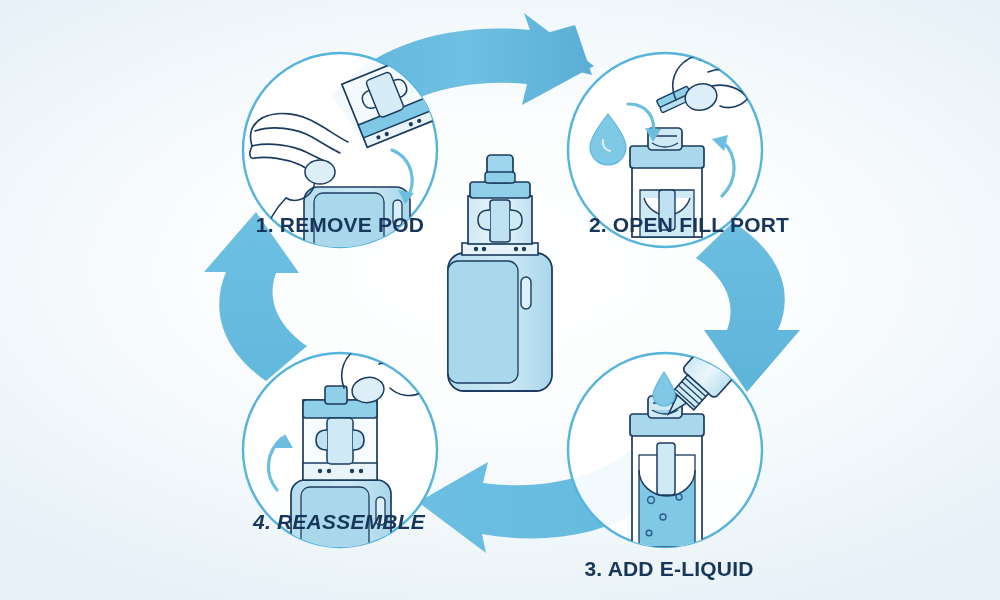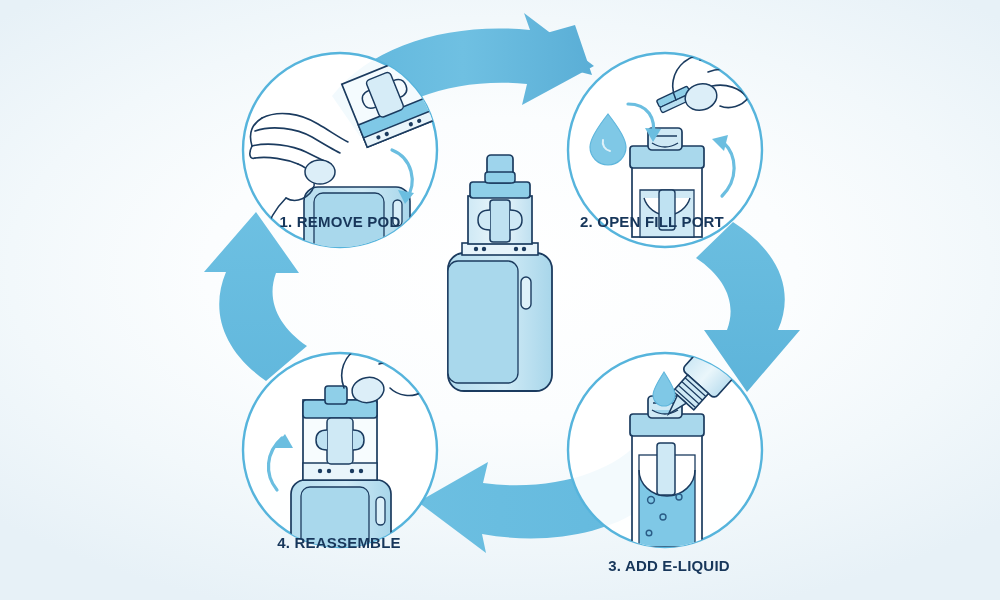--- a/index.html
+++ b/index.html
@@ -24,21 +24,21 @@
   }
   #stage svg.layer {
     position: absolute;
     left: 0;
     top: 0;
   }
   .step-label {
     position: absolute;
     font-family: "Liberation Sans", sans-serif;
     font-weight: bold;
-    font-size: 15px;
+    font-size: 21px;
     letter-spacing: 0.2px;
     color: #17365a;
     white-space: nowrap;
     transform: translateX(-50%);
   }
 </style>
 </head>
 <body>
 
 <div id="stage">
@@ -332,17 +332,17 @@
       <path d="M 510 210 q 12 0 12 10 q 0 10 -12 10" fill="#cfe9f5" stroke="#1b3b5f" stroke-width="1.5"></path>
 
       <rect x="470" y="182" width="60" height="16" rx="3" fill="#8fcfe8" stroke="#1b3b5f" stroke-width="1.7"></rect>
 
       <rect x="487" y="155" width="26" height="28" rx="4" fill="#9ed4ec" stroke="#1b3b5f" stroke-width="1.7"></rect>
       <rect x="485" y="172" width="30" height="11" rx="3" fill="#8fcfe8" stroke="#1b3b5f" stroke-width="1.5"></rect>
     </g>
   </svg>
 
   <div class="step-label" style="left:340px; top:213px;">1. REMOVE POD</div>
-  <div class="step-label" style="left:652px; top:213px;">2. OPEN FILL PORT</div>
+  <div class="step-label" style="left:689px; top:213px;">2. OPEN FILL PORT</div>
   <div class="step-label" style="left:669px; top:534px;margin-top:23px;">3. ADD E-LIQUID</div>
-  <div class="step-label" style="left:339px; top:534px;">4. REASSEMBLE</div>
+  <div class="step-label" style="left:339px; top:510px;font-style:italic;">4. REASSEMBLE</div>
 
 </div>
 
 </body></html>

